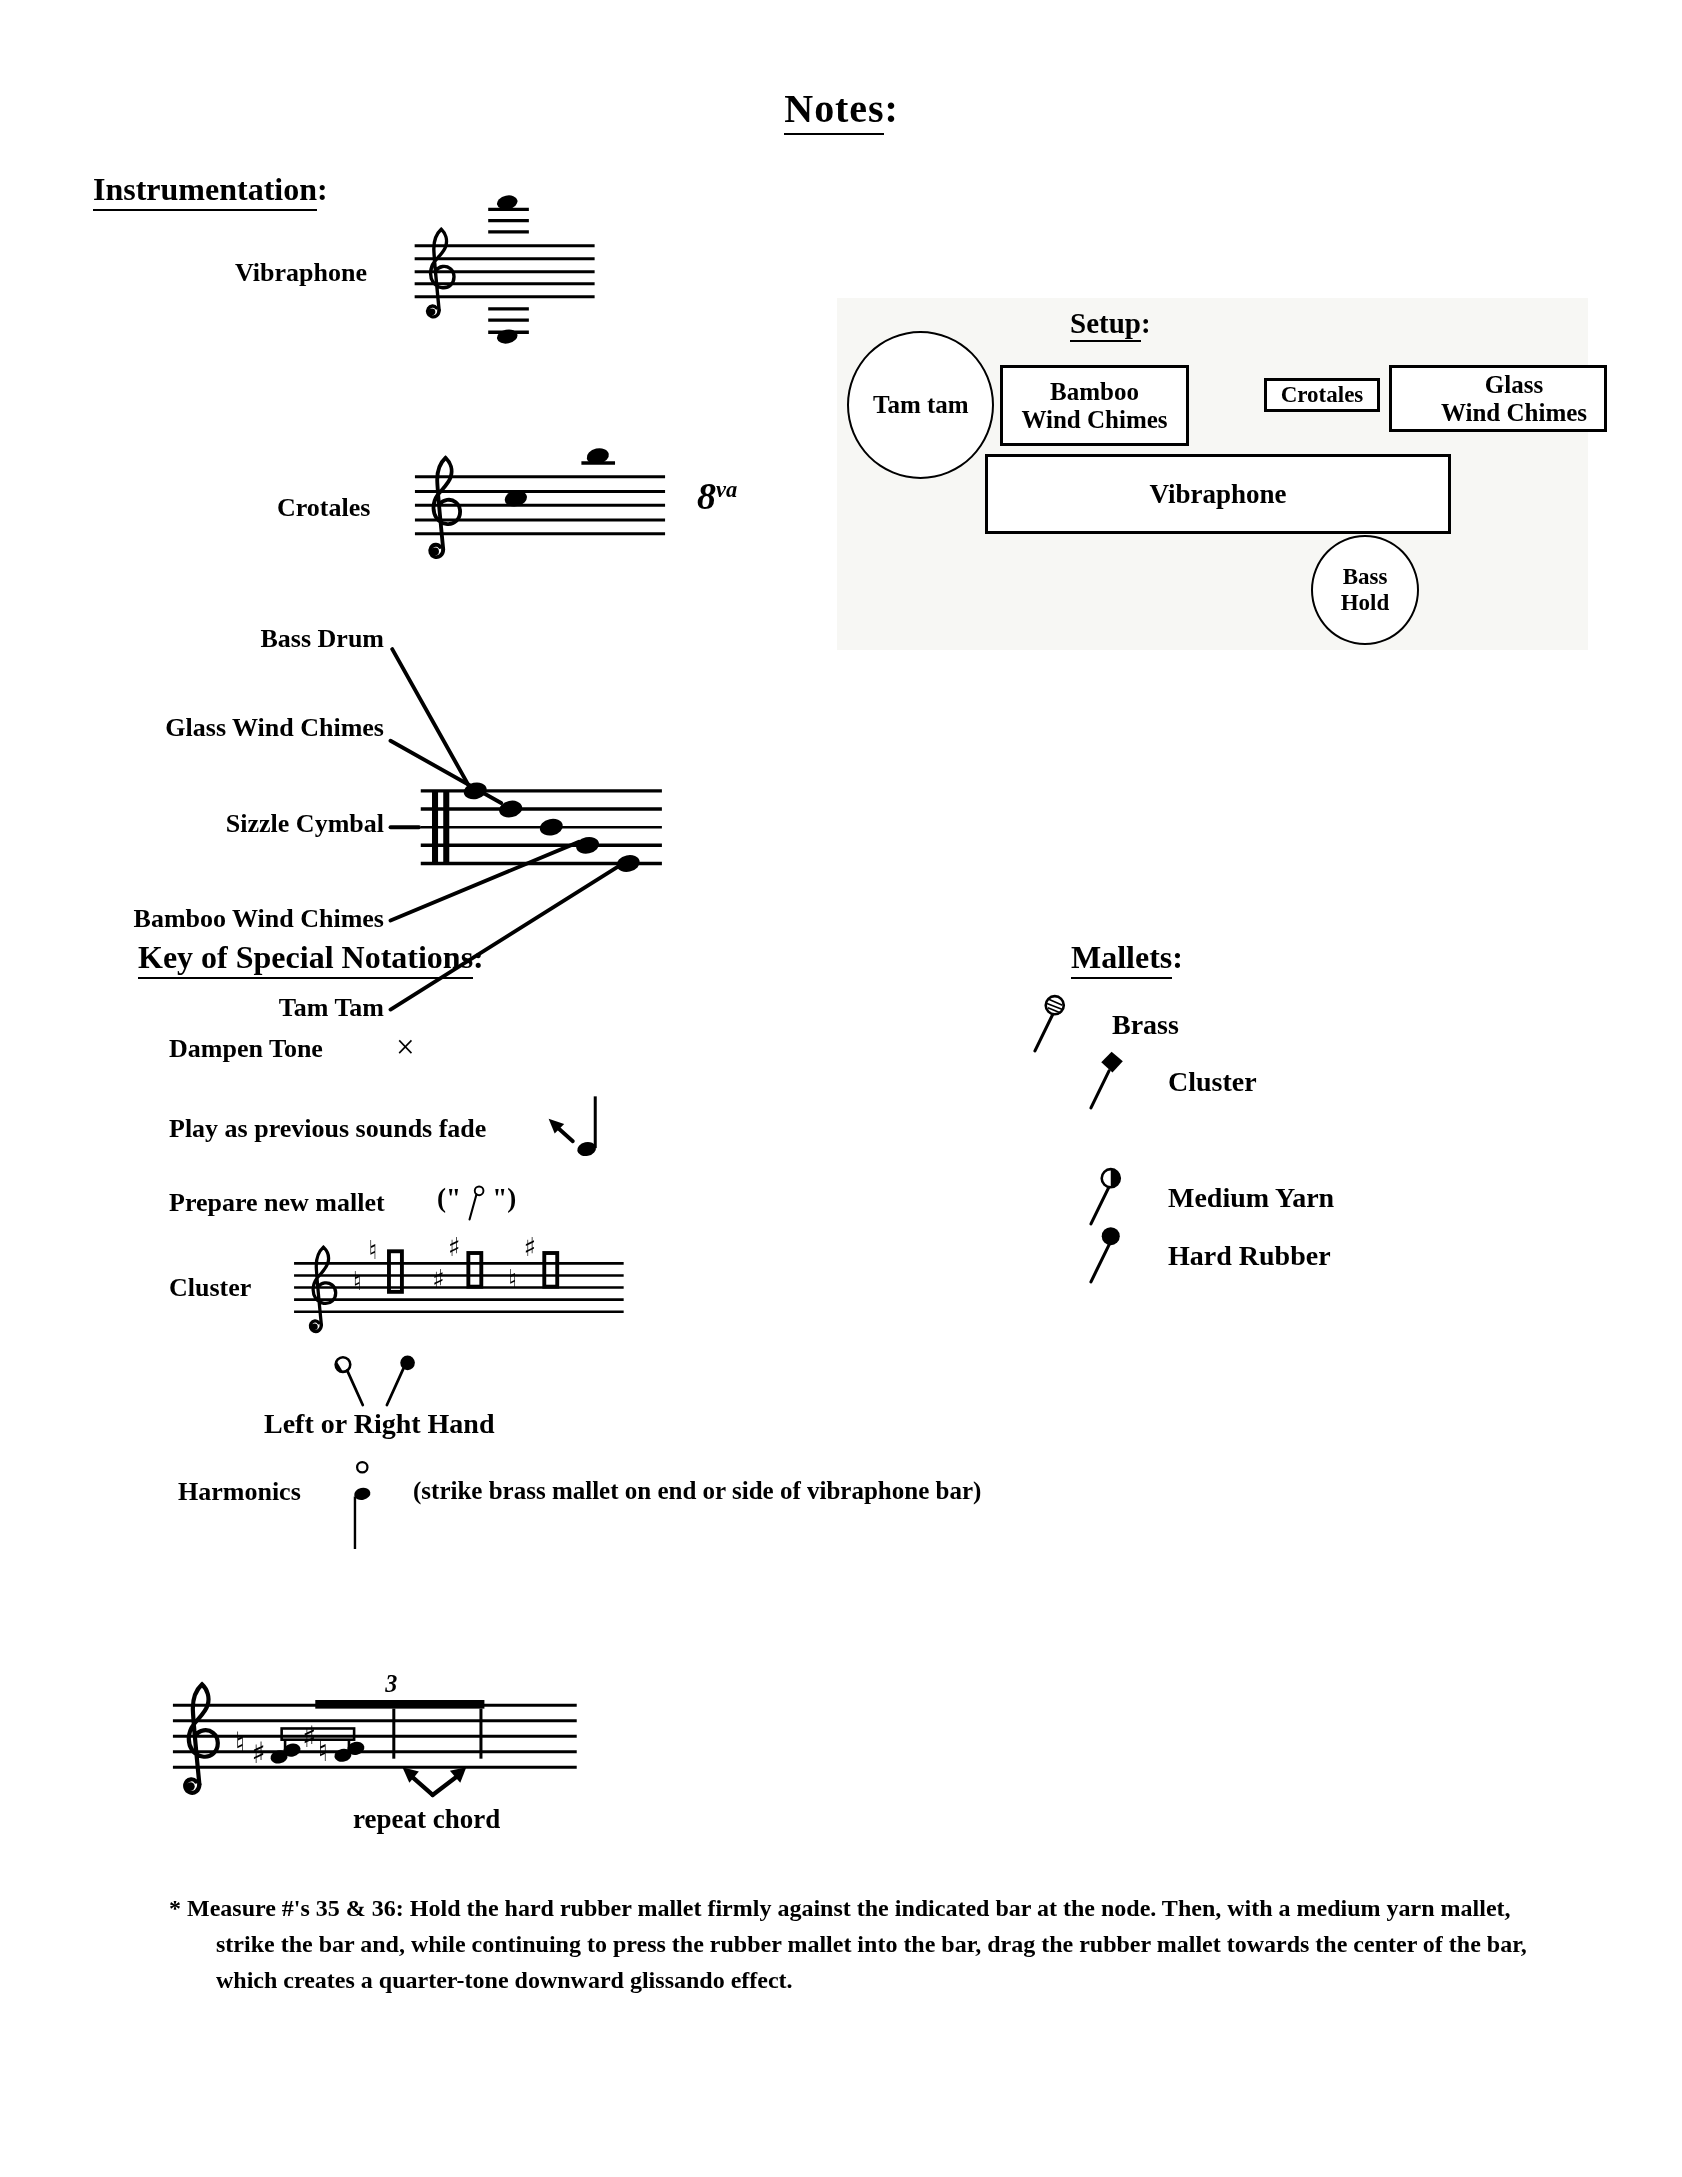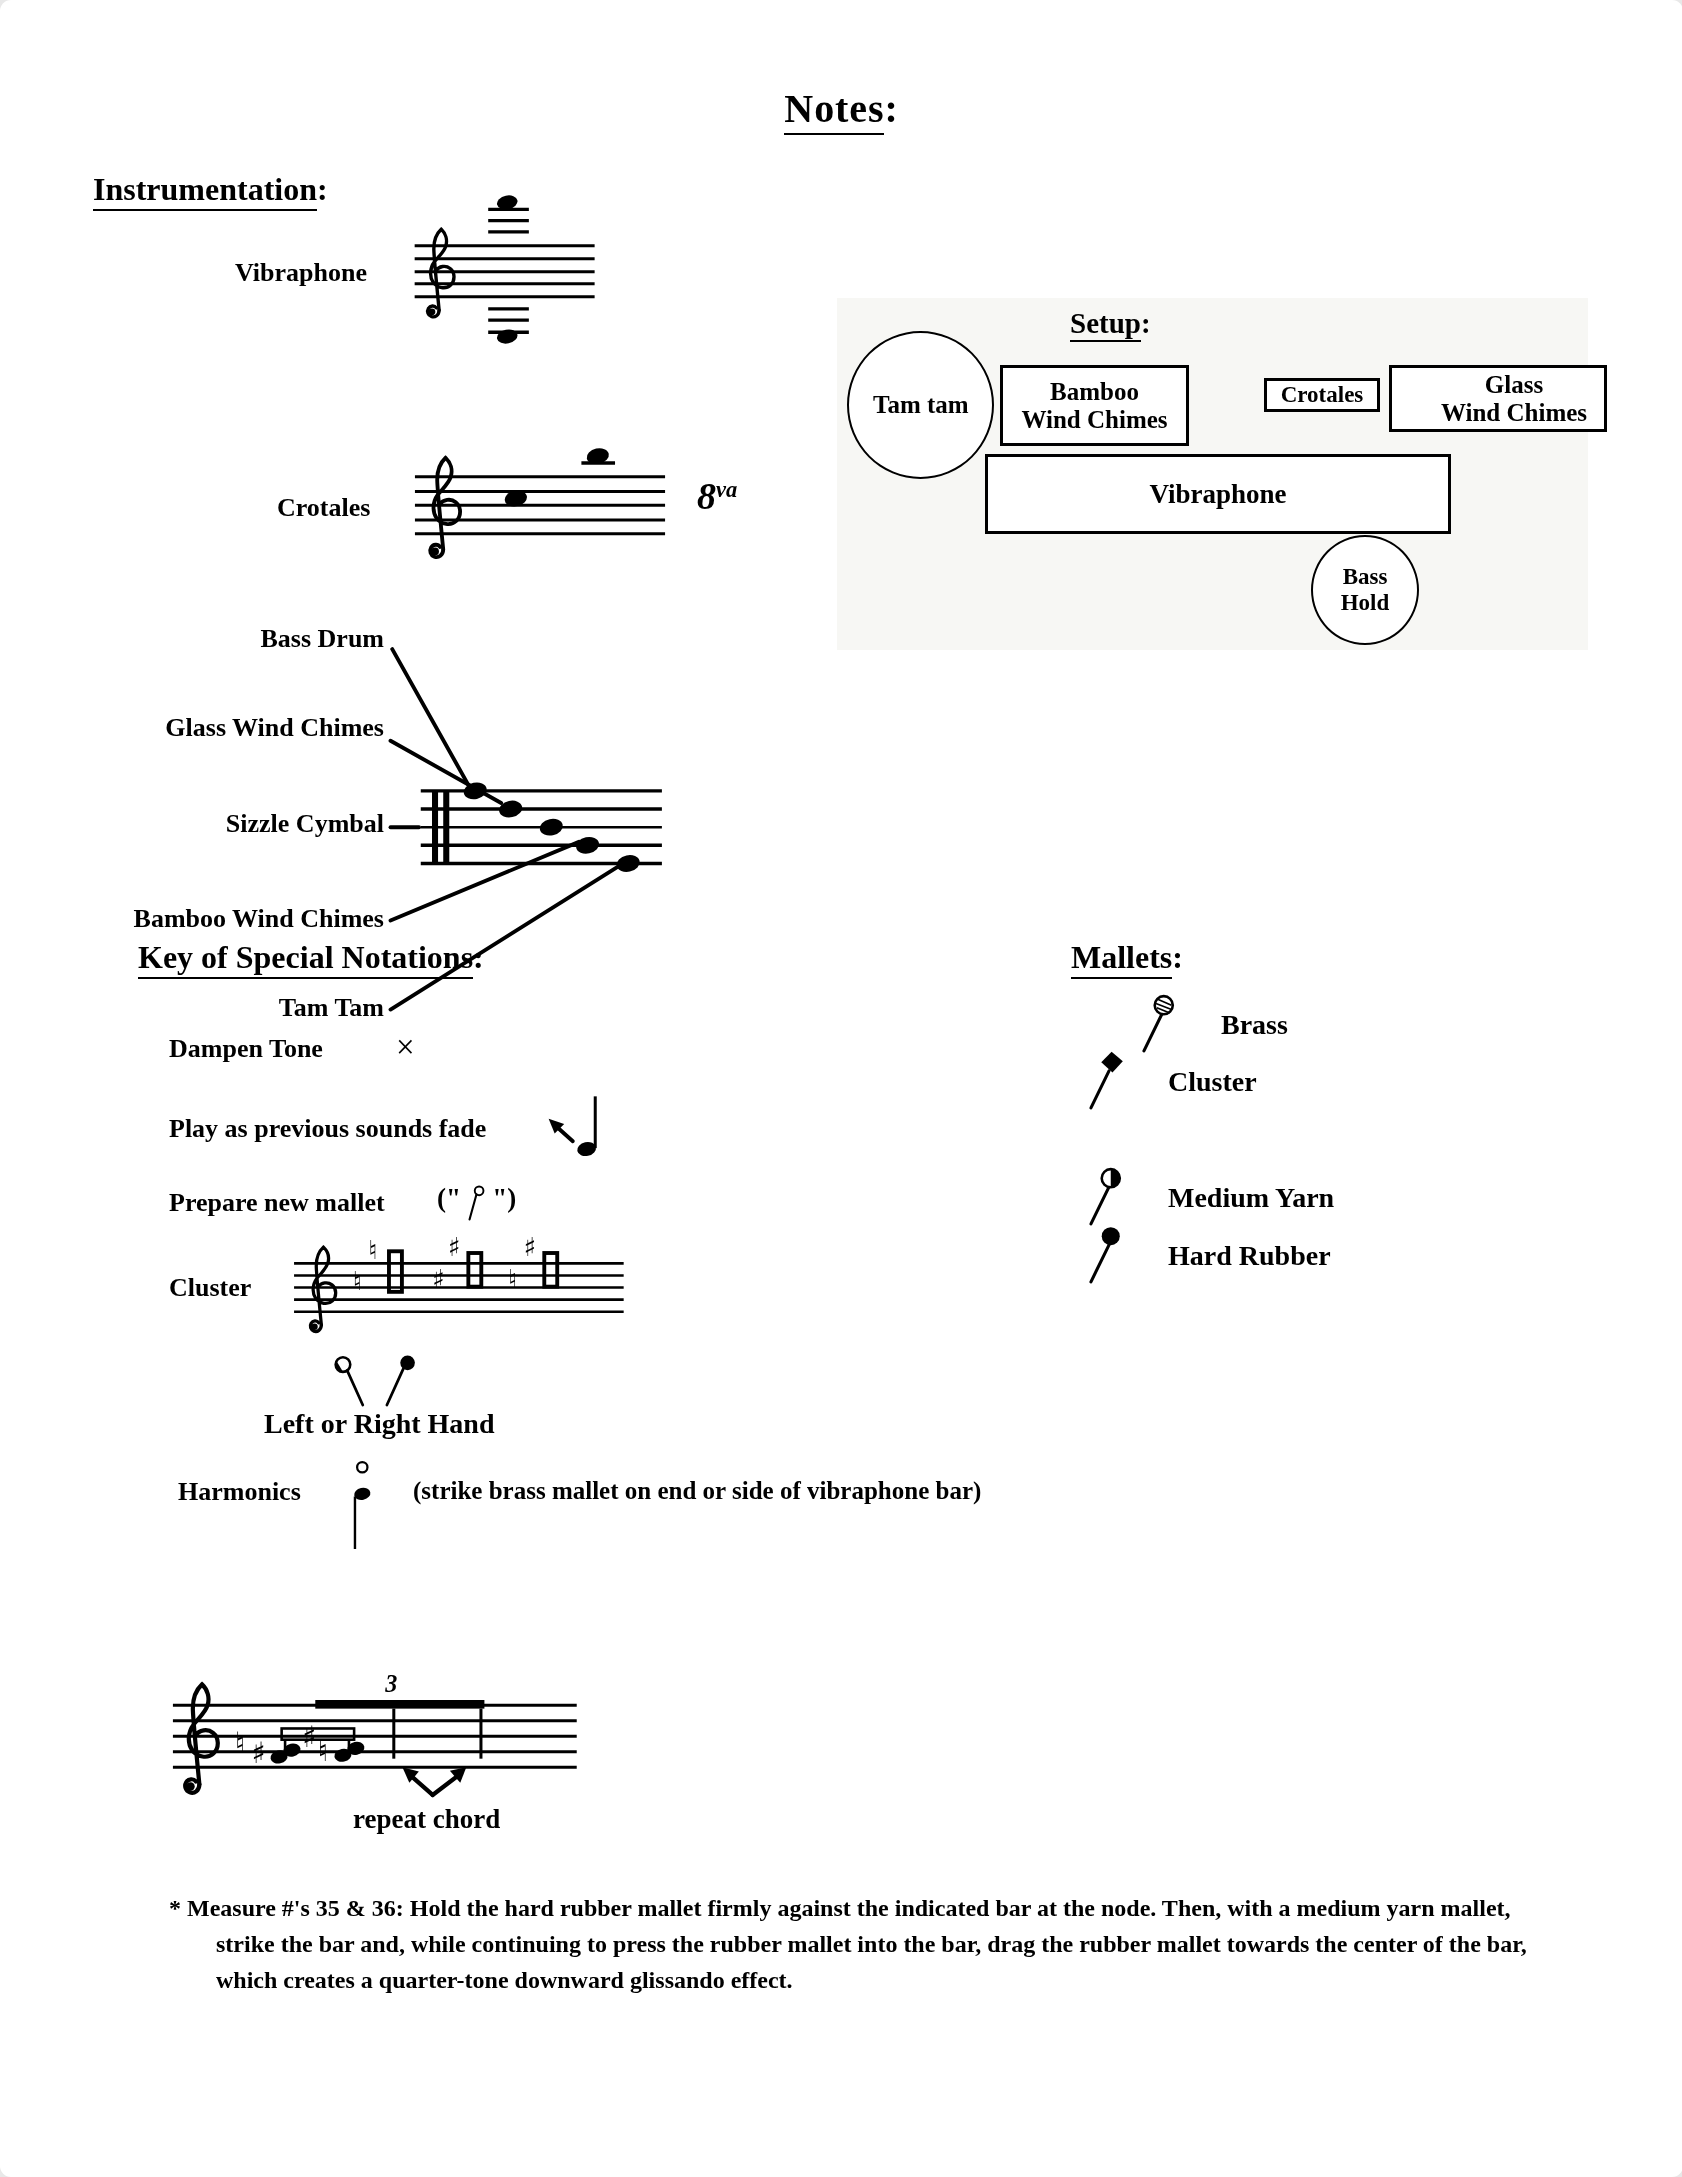--- a/index.html
+++ b/index.html
@@ -1,17 +1,17 @@
 <!DOCTYPE html>
 <html style="font-size:14px"><head>
 <meta charset="utf-8">
 <style>
   html,body{margin:0;padding:0;background:#e8e8e8;}
   .page{position:relative;width:1683px;height:2177px;background:#ffffff;color:#000;
-        font-family:"Liberation Serif","DejaVu Serif",serif;font-weight:bold;overflow:hidden;border-radius:11px;}
+        font-family:"Liberation Serif","DejaVu Serif",serif;font-weight:bold;overflow:hidden;}
   .abs{position:absolute;}
   .u{border-bottom:2.6px solid #000;padding-bottom:1.7px;}
   .title{width:100%;text-align:center;font-size:40px;letter-spacing:0.9px;}
   .h1{font-size:32px;}
   .h2{font-size:29px;}
   .lbl{font-size:26px;white-space:nowrap;}
   .lbl-sm{font-size:25px;white-space:nowrap;}
   .perc-lbl{width:315px;text-align:right;font-size:26px;white-space:nowrap;}
   .panel{background:#f7f7f4;}
   .box{position:absolute;border:3.5px solid #000;background:#fff;display:flex;flex-direction:column;
@@ -221,21 +221,21 @@
     <line x1="311" y1="161" x2="340" y2="139" stroke="#000" stroke-width="5" stroke-linecap="round"></line>
     <polygon points="276,129 295,134 284,147" fill="#000"></polygon>
     <polygon points="350,129 331,133 343,147" fill="#000"></polygon>
   </svg>
   <div class="abs" style="left:353px;top:1804px;font-size:27px;">repeat chord</div>
 
   <div class="abs h1" style="left:1071px;top:939px;">
     <span class="u">Mallets</span><span>:</span>
   </div>
 
-  <div class="abs mallet-row" style="left:1136px;top:994px;justify-content:center;">
+  <div class="abs mallet-row" style="left:1027px;top:994px;justify-content:center;">
     <svg width="40" height="62" viewBox="0 0 46 72">
       <line x1="30" y1="23" x2="9" y2="66" stroke="#000" stroke-width="3.6" stroke-linecap="round"></line>
       <circle cx="32" cy="13" r="10.5" fill="#fff" stroke="#000" stroke-width="3"></circle>
       <line x1="25" y1="6" x2="41" y2="13" stroke="#000" stroke-width="2"></line>
       <line x1="23" y1="11" x2="41" y2="18" stroke="#000" stroke-width="2"></line>
       <line x1="24" y1="16" x2="39" y2="22" stroke="#000" stroke-width="2"></line>
     </svg>
     <span class="m-label">Brass</span>
   </div>
 

